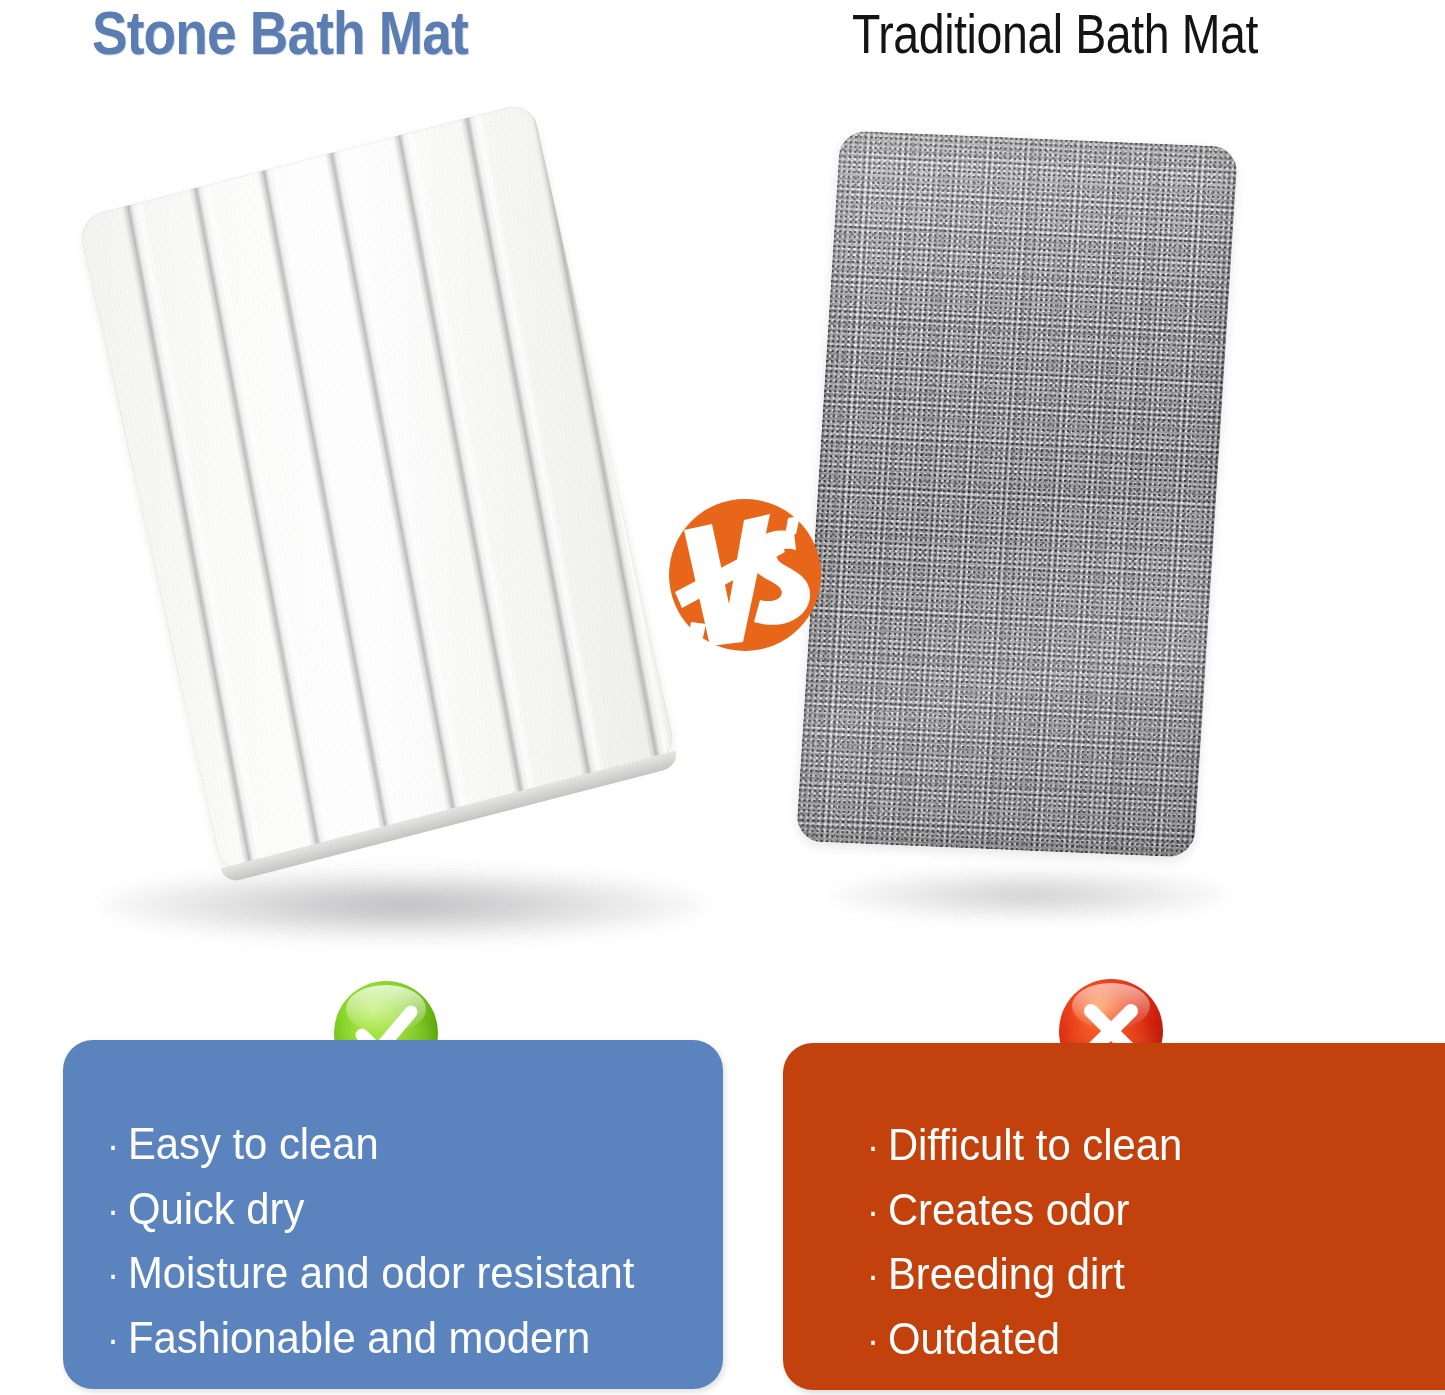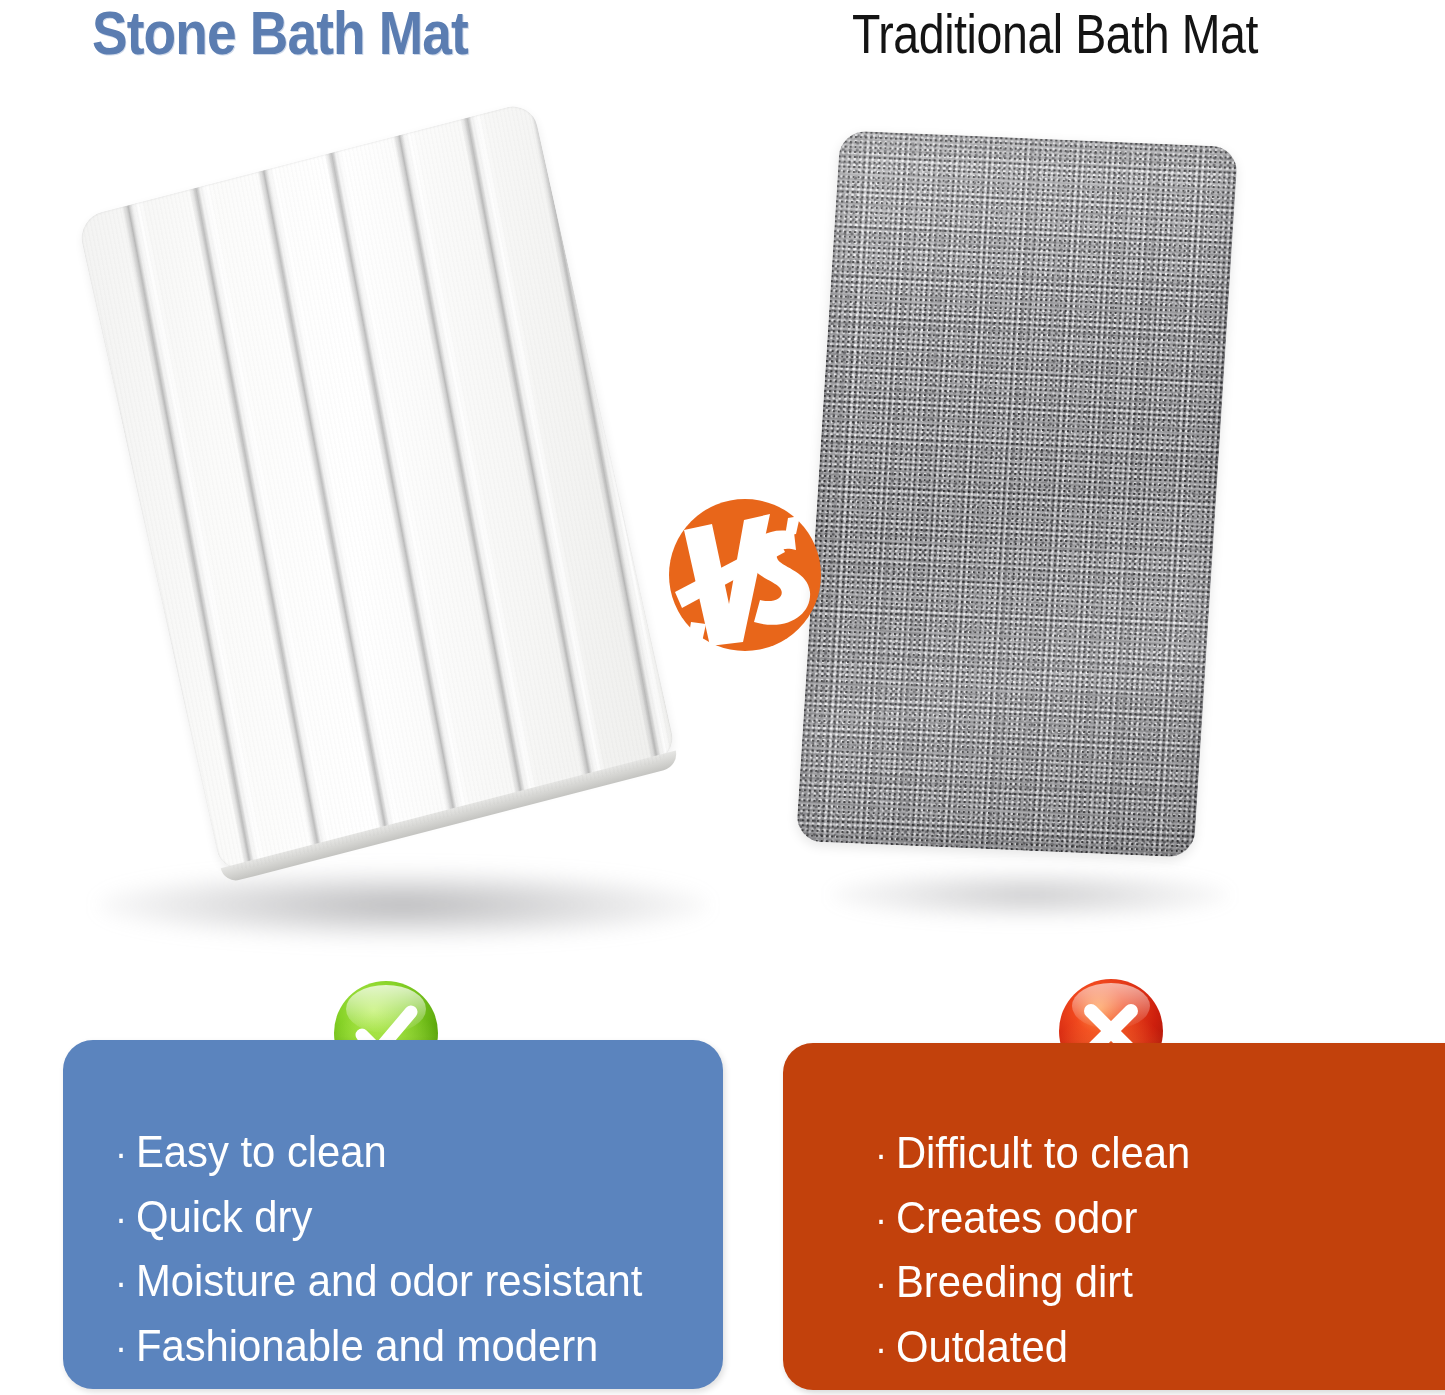--- a/index.html
+++ b/index.html
@@ -207,21 +207,21 @@
   #panel-cons {
     left: 783px;
     top: 1043px;
     width: 724px;
     height: 347px;
     background: #c2410c;
     box-shadow: 2px 3px 6px rgba(0,0,0,0.16);
   }
   .bullet-list {
     list-style: none;
-    margin: 8px;
+    margin: 0;
     padding: 0;
     position: absolute;
   }
   #list-pros {
     left: 44px;
     top: 72px;
     right: 14px;
   }
   #list-cons {
     left: 84px;

